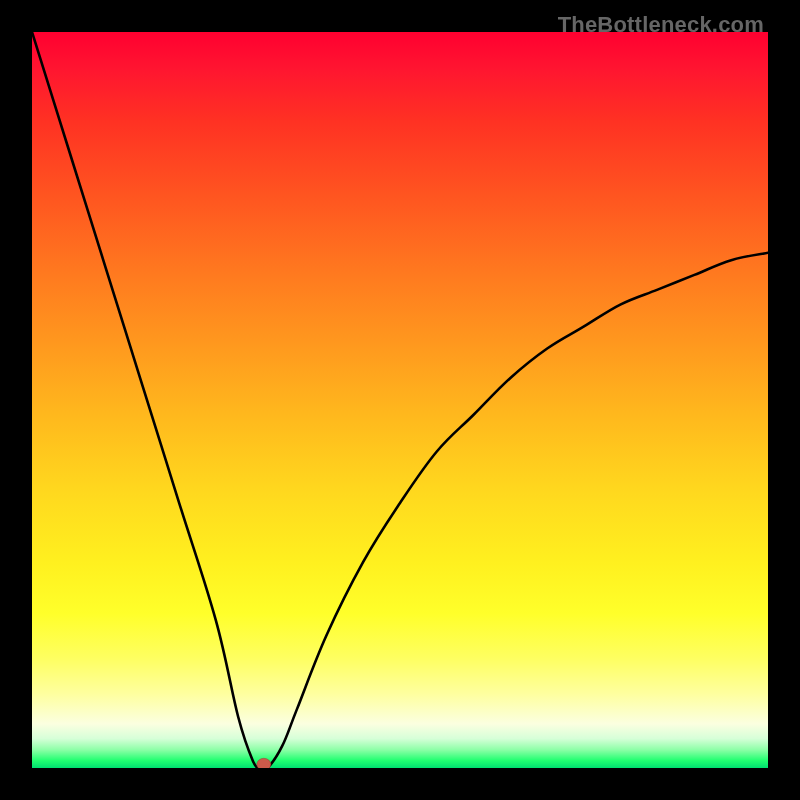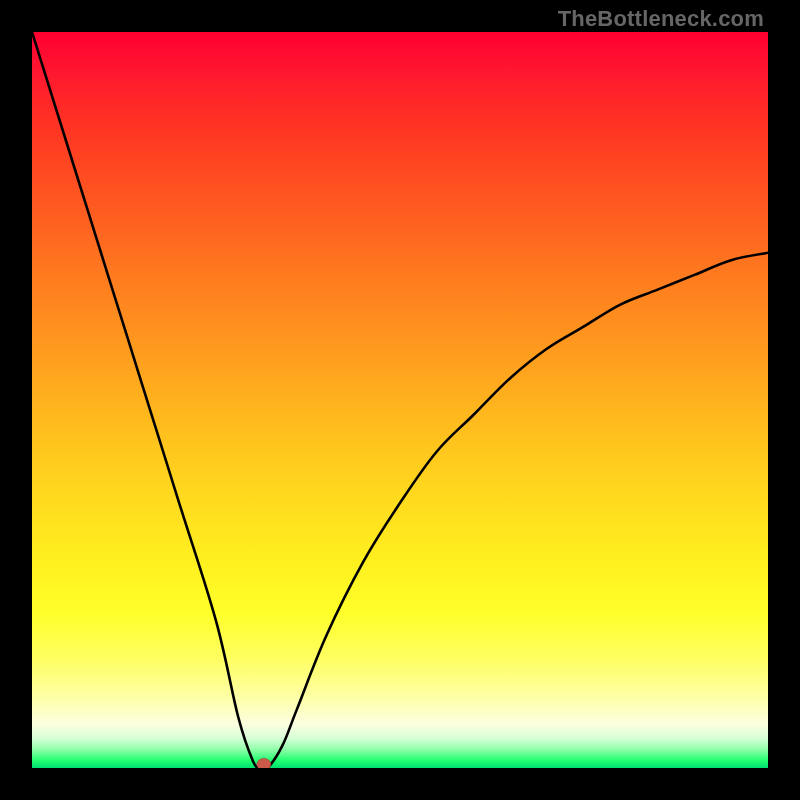--- a/index.html
+++ b/index.html
@@ -36,21 +36,21 @@
       #00e070 100%
     );
   }
   .curve-svg {
     position: absolute;
     left: 0; top: 0;
     width: 100%; height: 100%;
   }
   .attribution {
     position: absolute;
-    top: 6px;
+    top: 12px;
     right: 36px;
     font-family: Arial, Helvetica, sans-serif;
     font-size: 22px;
     font-weight: bold;
     color: #666666;
     letter-spacing: 0.2px;
     text-align: center;
   }
 </style>
 </head>

